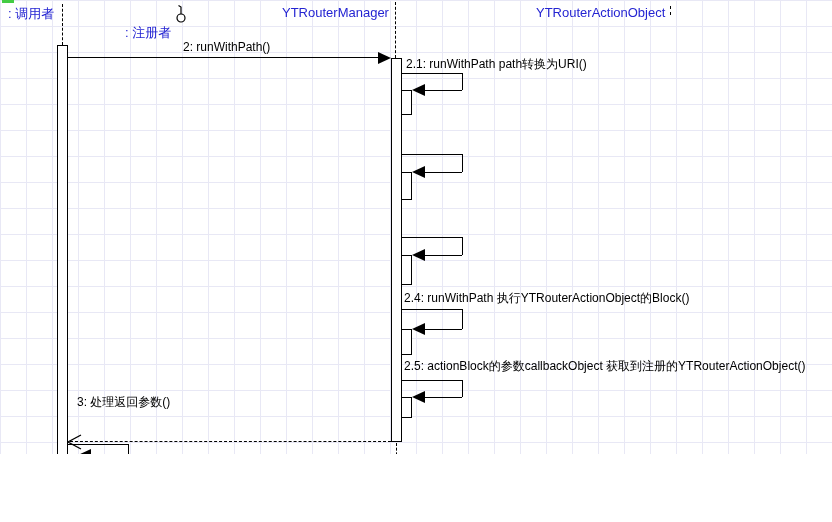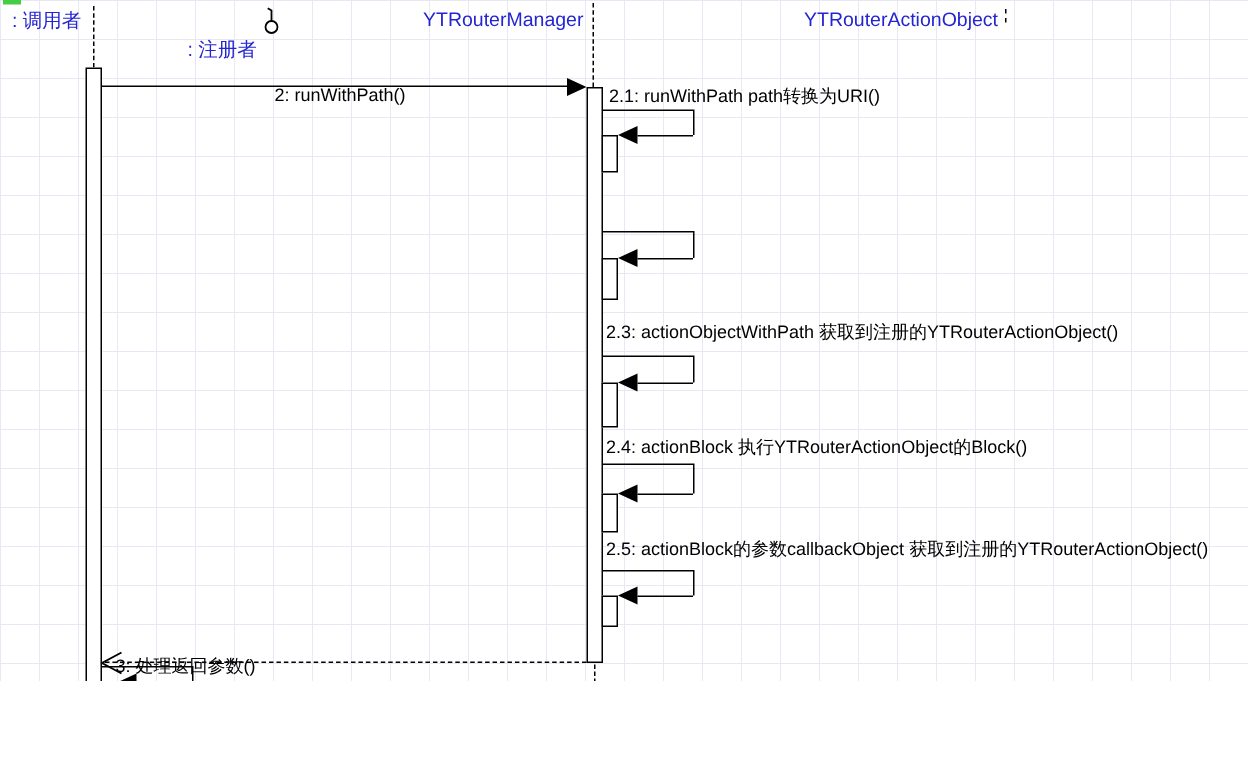--- a/index.html
+++ b/index.html
@@ -50,57 +50,56 @@
   <div class="abs act" style="left:57px;top:45px;width:11px;height:457px;"></div>
   <div class="abs act" style="left:67px;top:455px;width:11px;height:25px;"></div>
 
   <div class="abs act" style="left:391px;top:58px;width:11px;height:384px;"></div>
   <div class="abs act" style="left:401px;top:90px;width:11px;height:25px;"></div>
   <div class="abs act" style="left:401px;top:172px;width:11px;height:28px;"></div>
   <div class="abs act" style="left:401px;top:255px;width:11px;height:30px;"></div>
   <div class="abs act" style="left:401px;top:329px;width:11px;height:26px;"></div>
   <div class="abs act" style="left:401px;top:397px;width:11px;height:21px;"></div>
 
-  <div class="abs msg-label" style="left:183px;top:56px;">2: runWithPath()</div>
+  <div class="abs msg-label" style="left:183px;top:40px;">2: runWithPath()</div>
   <div class="abs hline" style="left:68px;top:57px;width:310px;"></div>
   <div class="abs arr-right" style="left:378px;top:52px;"></div>
 
   <div class="abs msg-label" style="left:406px;top:56px;">2.1: runWithPath path转换为URI()</div>
   <div class="abs hline" style="left:402px;top:73px;width:60px;"></div>
   <div class="abs vline" style="left:462px;top:73px;height:17px;"></div>
   <div class="abs hline" style="left:425px;top:90px;width:37px;"></div>
   <div class="abs arr-left" style="left:412px;top:84px;"></div>
 
   <div class="abs hline" style="left:402px;top:154px;width:60px;"></div>
   <div class="abs vline" style="left:462px;top:154px;height:18px;"></div>
   <div class="abs hline" style="left:425px;top:172px;width:37px;"></div>
   <div class="abs arr-left" style="left:412px;top:166px;"></div>
 
-  <div class="abs msg-label" style="left:404px;top:213px;">2.3: actionObjectWithPath 获取到注册的YTRouterActionObject()</div>
   <div class="abs hline" style="left:402px;top:237px;width:60px;"></div>
   <div class="abs vline" style="left:462px;top:237px;height:18px;"></div>
   <div class="abs hline" style="left:425px;top:255px;width:37px;"></div>
   <div class="abs arr-left" style="left:412px;top:249px;"></div>
 
-  <div class="abs msg-label" style="left:404px;top:290px;">2.4: actionBlock 执行YTRouterActionObject的Block()</div>
+  <div class="abs msg-label" style="left:404px;top:290px;">2.4: runWithPath 执行YTRouterActionObject的Block()</div>
   <div class="abs hline" style="left:402px;top:309px;width:60px;"></div>
   <div class="abs vline" style="left:462px;top:309px;height:20px;"></div>
   <div class="abs hline" style="left:425px;top:329px;width:37px;"></div>
   <div class="abs arr-left" style="left:412px;top:323px;"></div>
 
   <div class="abs msg-label" style="left:404px;top:358px;">2.5: actionBlock的参数callbackObject 获取到注册的YTRouterActionObject()</div>
   <div class="abs hline" style="left:402px;top:380px;width:60px;"></div>
   <div class="abs vline" style="left:462px;top:380px;height:17px;"></div>
   <div class="abs hline" style="left:425px;top:397px;width:37px;"></div>
   <div class="abs arr-left" style="left:412px;top:391px;"></div>
 
   <div class="abs hdash" style="left:70px;top:441px;width:321px;"></div>
   <svg class="abs" style="left:67px;top:434px;" width="15" height="16">
     <path d="M14 1 L1 8 L14 15" fill="none" stroke="#000000" stroke-width="1.3"></path>
   </svg>
 
-  <div class="abs msg-label" style="left:77px;top:436px;">3: 处理返回参数()</div>
+  <div class="abs msg-label" style="left:77px;top:394px;">3: 处理返回参数()</div>
   <div class="abs hline" style="left:68px;top:444px;width:60px;"></div>
   <div class="abs vline" style="left:128px;top:444px;height:11px;"></div>
   <div class="abs hline" style="left:91px;top:455px;width:37px;"></div>
   <div class="abs arr-left" style="left:78px;top:449px;"></div>
 
 </div>
 
 </body></html>

